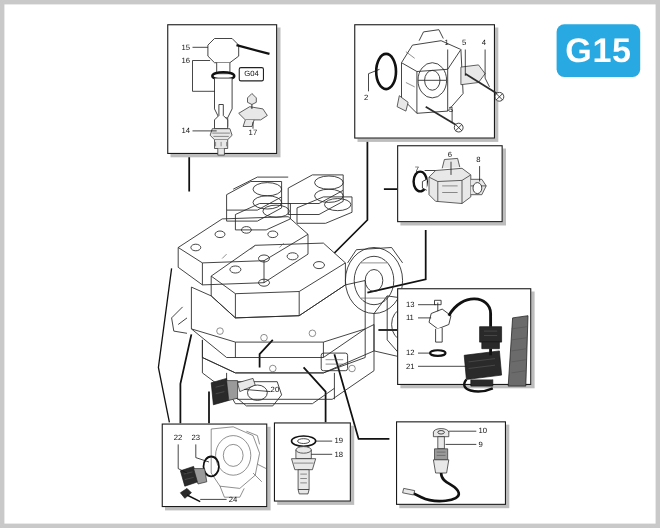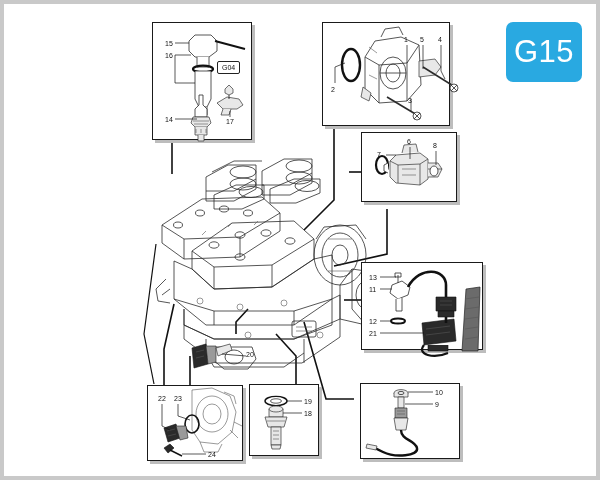--- a/index.html
+++ b/index.html
@@ -18,30 +18,31 @@
     border: 4px solid #c9c9c9;
     box-sizing: border-box;
     overflow: hidden;
   }
   
   #badge {
     position: absolute;
     right: 14px;
     top: 18px;
     width: 76px;
-    height: 60px;
+    height: 48px;
     border-radius: 7px;
     display: flex;
     align-items: center;
     justify-content: center;
     color: #ffffff;
     font-size: 31px;
     letter-spacing: 0.5px;
     z-index: 40;
     user-select: none;
+    font-weight: bold;
   }
   
   .box {
     position: absolute;
     background: #ffffff;
     border: 1.5px solid #1a1a1a;
     box-shadow: 3px 3px 0 0 #bdbdbd;
     box-sizing: border-box;
     z-index: 20;
   }

